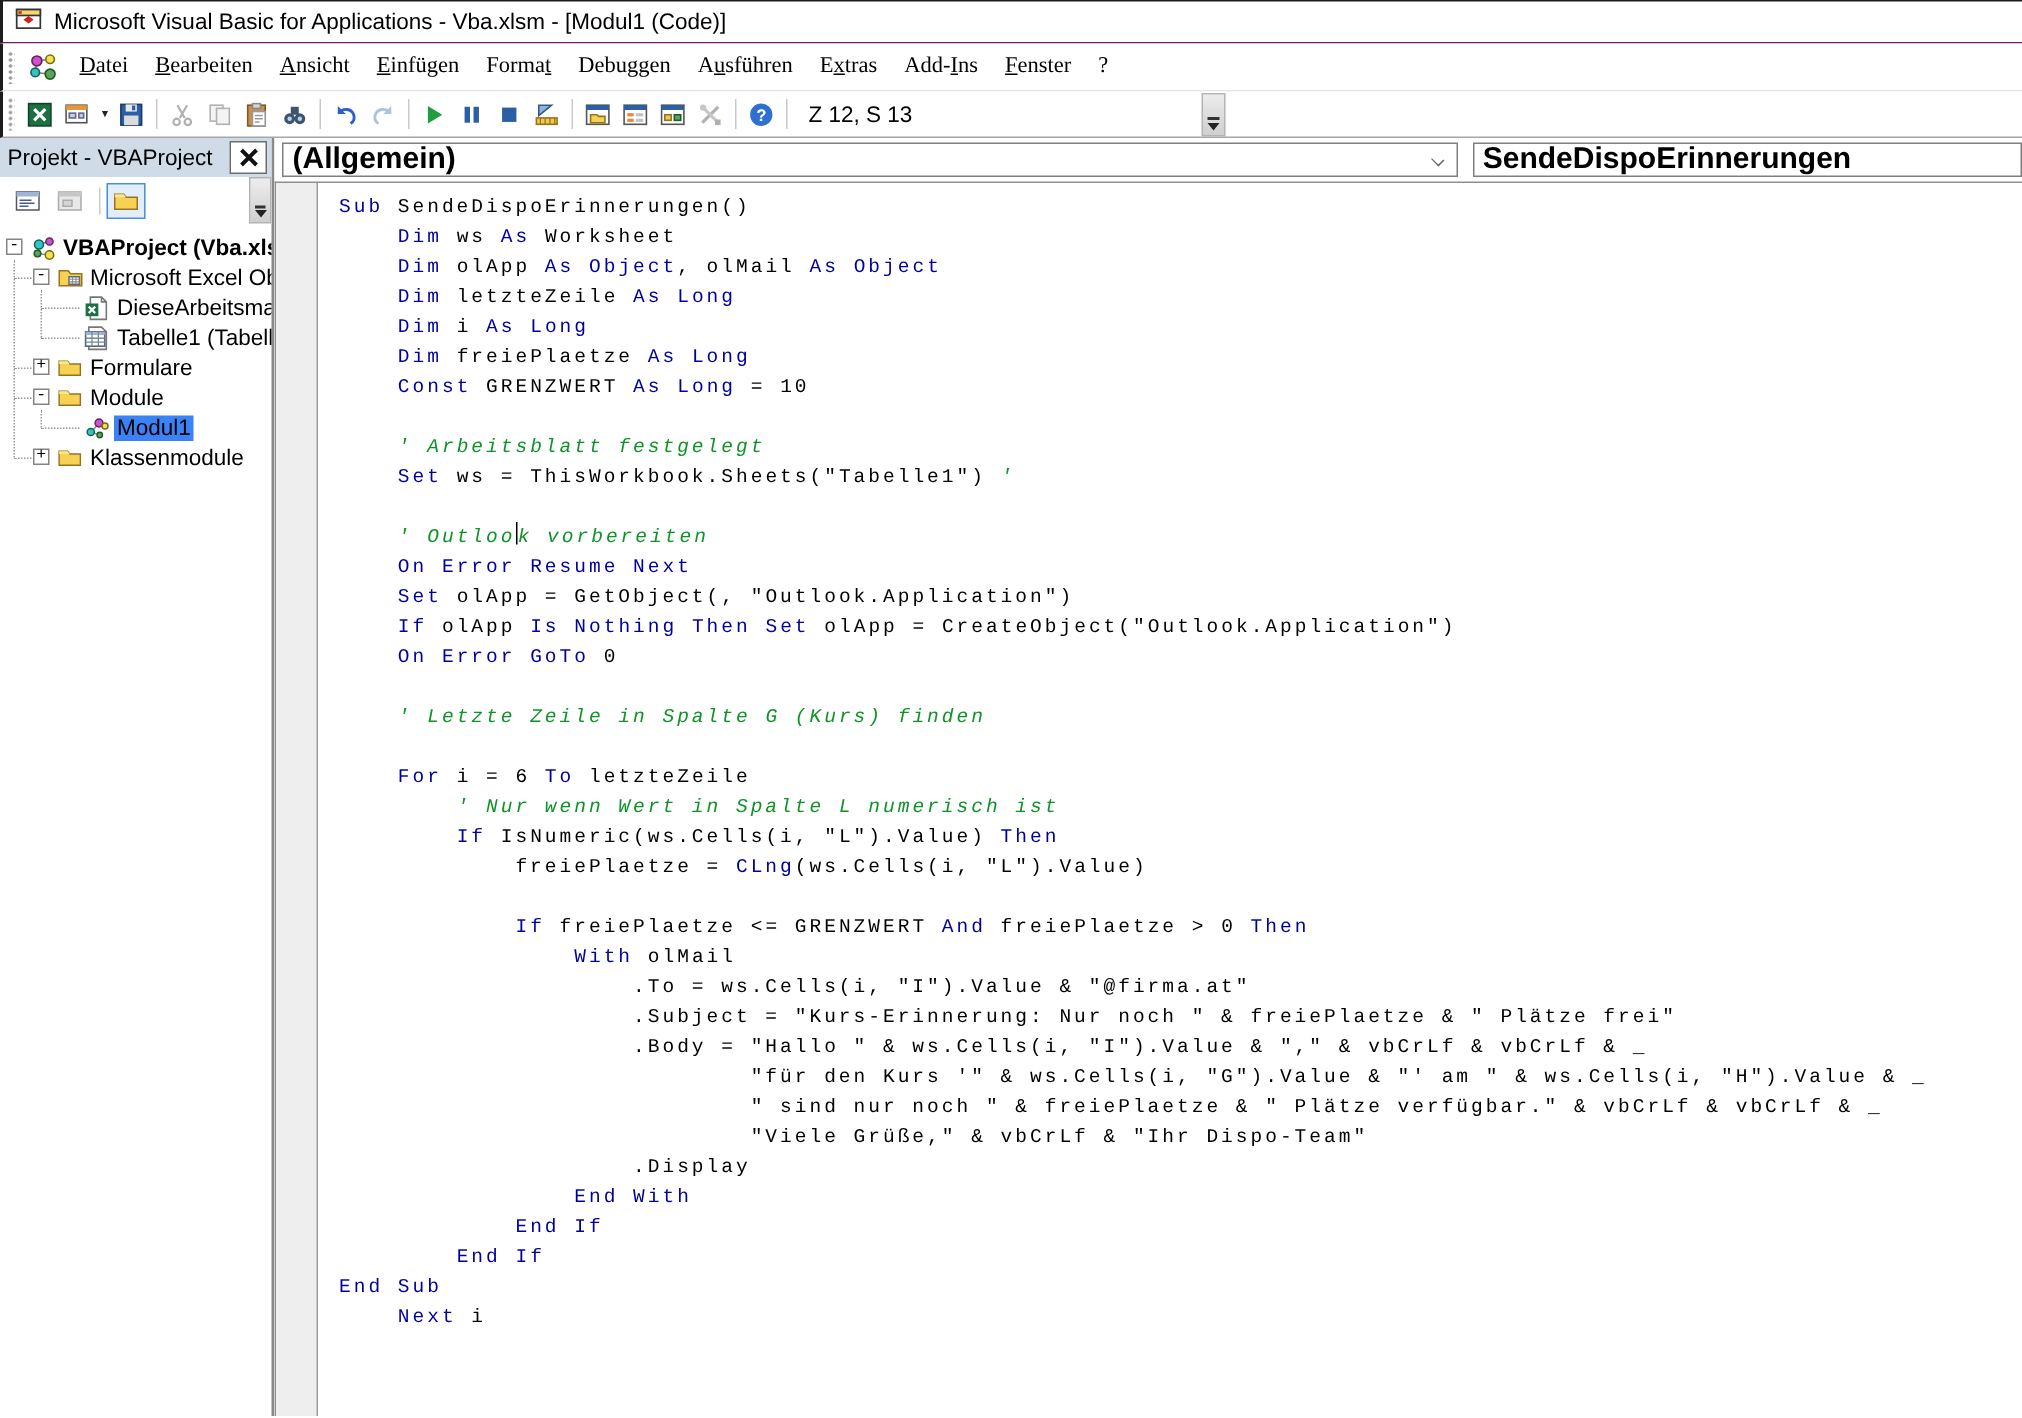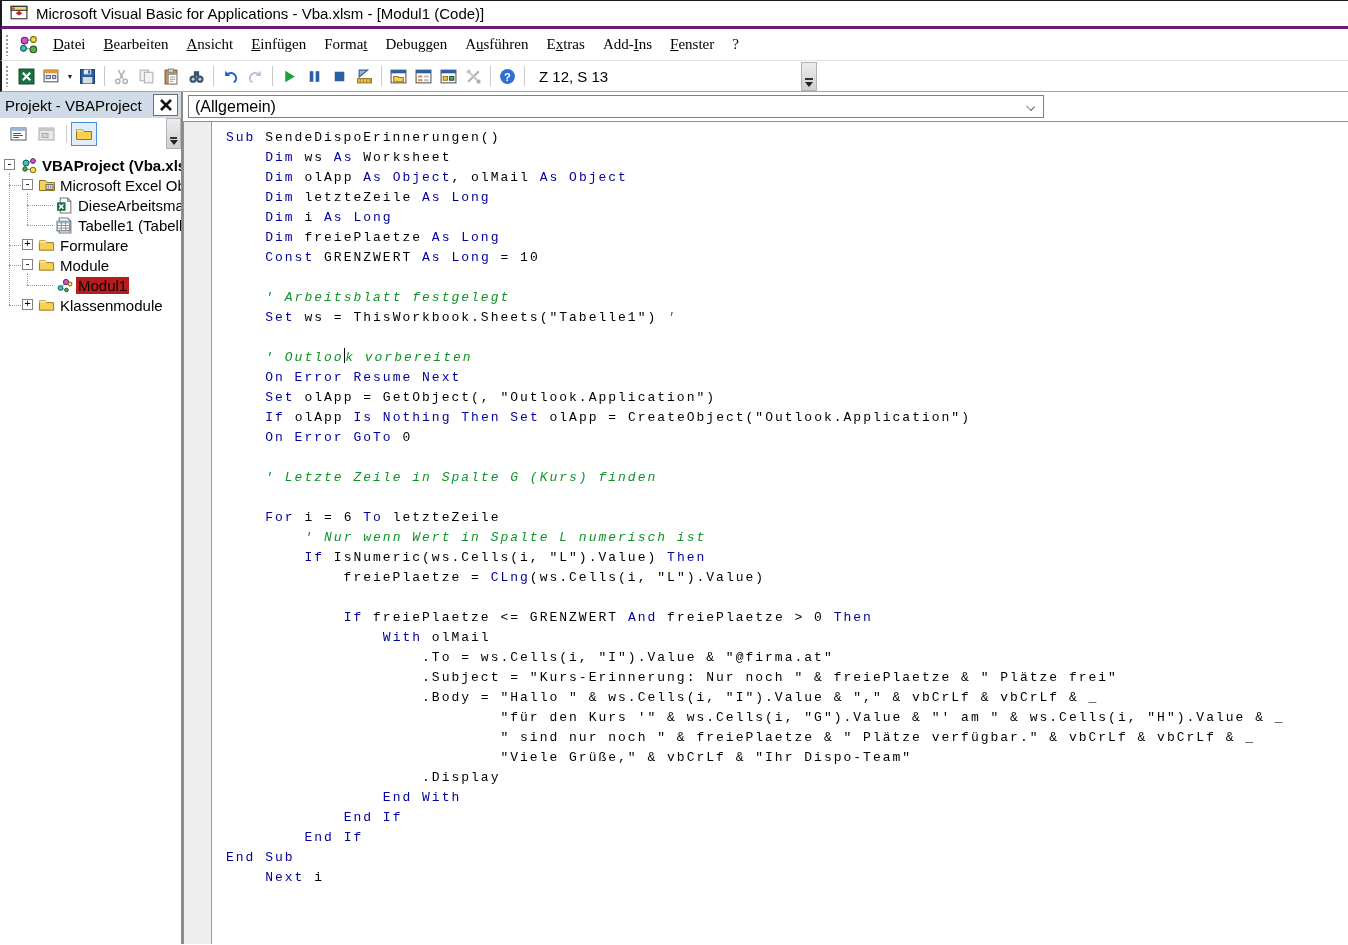--- a/index.html
+++ b/index.html
@@ -2,21 +2,21 @@
 <html><head>
 <meta charset="utf-8">
 <style>
   * { margin:0; padding:0; box-sizing:border-box; }
   html,body { width:1348px; height:945px; overflow:hidden; background:#fff;
     font-family:"Liberation Sans", sans-serif; color:#000; }
 
   
   .titlebar { height:29px; display:flex; align-items:center; gap:8px;
     padding-left:8px; background:#fff; border-left:2px solid #1c1c1c;
-    border-top:1px solid #1c1c1c; border-bottom:3px solid #701a75; }
+    border-top:1px solid #1c1c1c; border-bottom:1px solid #701a75; }
   .titlebar .title { font-size:15px; }
 
   .menubar { height:32px; display:flex; align-items:center; background:#fff;
     border-left:2px solid #1c1c1c; border-bottom:1px solid #e3e3e3; }
   .grip { width:5px; height:22px; margin:0 4px 0 3px;
     background-image:radial-gradient(#9a9a9a 1px, transparent 1.2px);
     background-size:4px 4px; }
   .menu-item { font-size:15px; padding:4px 9px; cursor:default; }
   .menu-item u { text-decoration:underline; }
 
@@ -67,33 +67,33 @@
 
   .p-tree { flex:1; position:relative; padding-top:6px; overflow:hidden; }
   .tree-row { height:20px; display:flex; align-items:center; position:relative;
     white-space:nowrap; }
   .tree-row .expander { position:absolute; width:11px; height:11px; background:#fff;
     border:1px solid #848484; font-size:11px; line-height:9px; text-align:center;
     z-index:3; font-family:"Liberation Mono", monospace; }
   .tree-row .t-icon { position:absolute; width:17px; height:16px; z-index:2; }
   .tree-row .t-label { position:absolute; font-size:15px; padding:0 2px; z-index:2; }
   .tree-row .t-label.bold { font-weight:bold; }
-  .tree-row .t-label.selected { background:#b91c1c; }
+  .tree-row .t-label.selected { background:#3b82f6; }
   .conn { position:absolute; z-index:1; }
   .conn.v { border-left:1px dotted #9a9a9a; width:0; }
   .conn.h { border-top:1px dotted #9a9a9a; height:0; }
 
   
   .code-panel { flex:1; display:flex; flex-direction:column; background:#fff;
     overflow:hidden; }
   .combo-row { height:29px; display:flex; align-items:center; gap:10px;
     padding-left:5px; background:#fff; }
   .combo { height:23px; background:#fff; border:1px solid #7f7f7f; display:flex;
     align-items:center; padding-left:6px; position:relative; }
-  .combo .lbl { font-weight:normal; font-size:16px; white-space:nowrap; }
+  .combo .lbl { font-weight:bold; font-size:20px; white-space:nowrap; }
   .combo.left { width:856px; }
   .combo.right { width:400px; }
   .chev { position:absolute; right:9px; top:7px; width:7px; height:7px;
     border-right:1.6px solid #666; border-bottom:1.6px solid #666;
     transform:rotate(45deg) scale(1,.8); }
 
   .code-region { flex:1; display:flex; border-top:1px solid #8f8f8f;
     border-left:1px solid #8f8f8f; overflow:hidden; }
   .gutter { width:28px; background:#eeeeee; border-right:1px solid #9c9c9c; }
   .code-content { flex:1; padding:6px 0 0 14px; background:#fff; overflow:hidden; }
@@ -411,20 +411,23 @@
           <span class="t-label" style="left: 58px;">Klassenmodule</span>
         </div>
       </div>
   </div>
 
   <div class="code-panel">
     <div class="combo-row">
       <div class="combo left">
         <span class="lbl">(Allgemein)</span>
         <span class="chev"></span>
+      </div>
+      <div class="combo right">
+        <span class="lbl">SendeDispoErinnerungen</span>
       </div>
     </div>
     <div class="code-region">
       <div class="gutter"></div>
       <div class="code-content" id="code-content">
           <div class="code-line"><span class="seg-k">Sub</span><span class="seg-d"> SendeDispoErinnerungen()</span></div>
           <div class="code-line"><span class="seg-d">    </span><span class="seg-k">Dim</span><span class="seg-d"> ws </span><span class="seg-k">As</span><span class="seg-d"> Worksheet</span></div>
           <div class="code-line"><span class="seg-d">    </span><span class="seg-k">Dim</span><span class="seg-d"> olApp </span><span class="seg-k">As</span><span class="seg-d"> </span><span class="seg-k">Object</span><span class="seg-d">, olMail </span><span class="seg-k">As</span><span class="seg-d"> </span><span class="seg-k">Object</span></div>
           <div class="code-line"><span class="seg-d">    </span><span class="seg-k">Dim</span><span class="seg-d"> letzteZeile </span><span class="seg-k">As</span><span class="seg-d"> </span><span class="seg-k">Long</span></div>
           <div class="code-line"><span class="seg-d">    </span><span class="seg-k">Dim</span><span class="seg-d"> i </span><span class="seg-k">As</span><span class="seg-d"> </span><span class="seg-k">Long</span></div>

